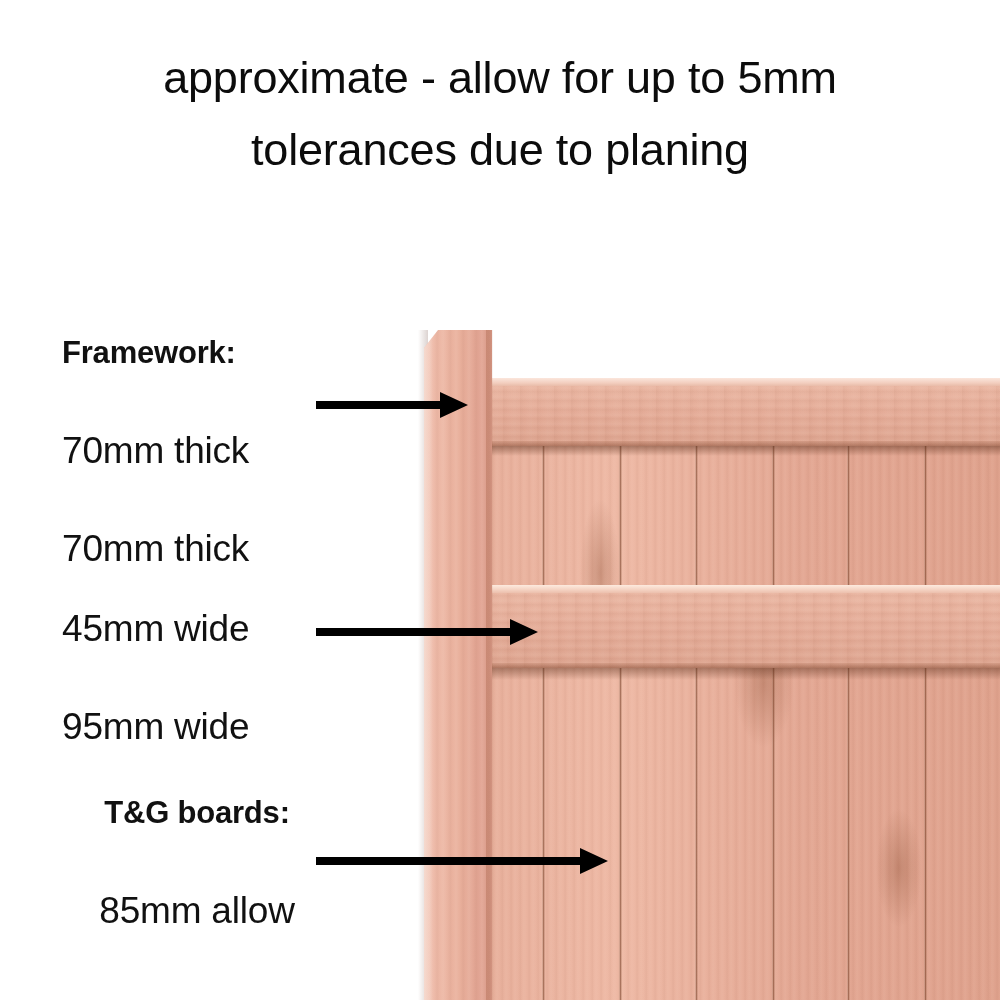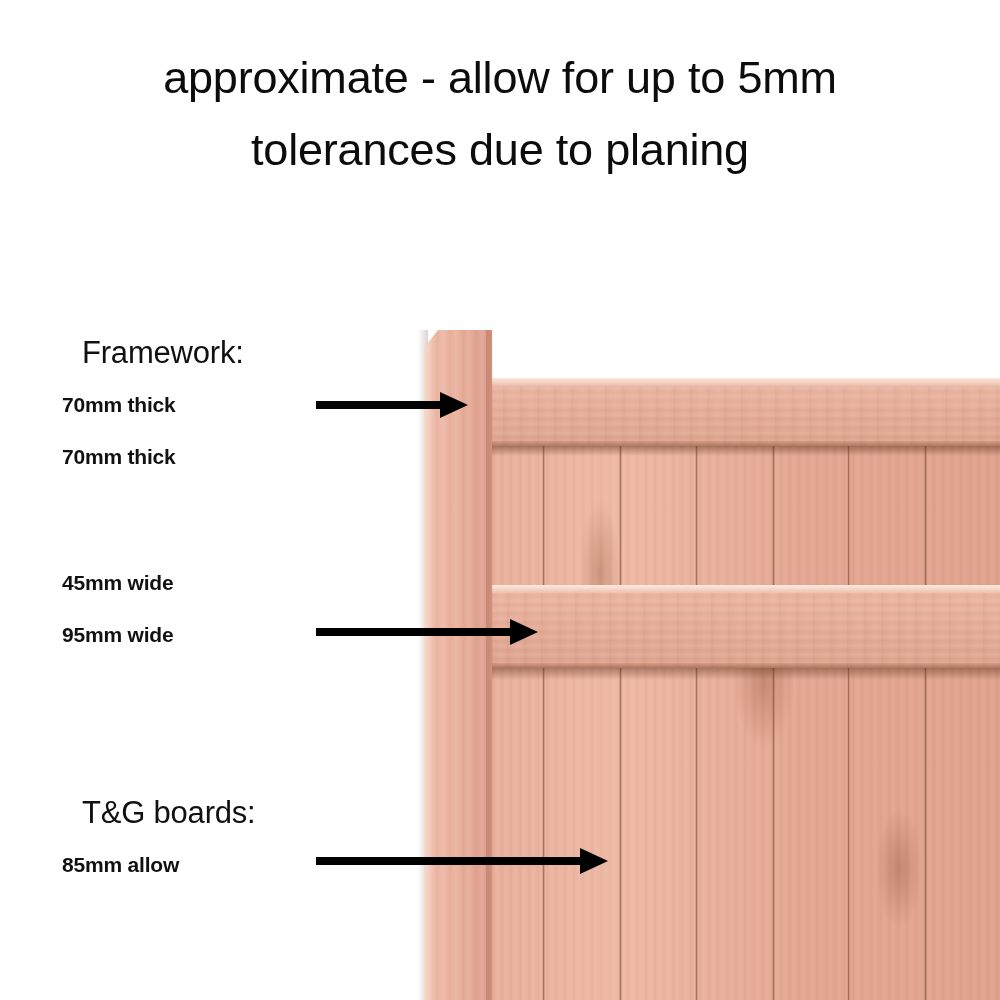--- a/index.html
+++ b/index.html
@@ -37,35 +37,35 @@
   
   .spec-block {
     position: absolute;
     left: 62px;
     width: 270px;
     color: #111111;
   }
   .spec-title {
     font-size: 31px;
     line-height: 52px;
+    font-weight: 700;
+    letter-spacing: -0.2px;
+    white-space: nowrap;
+  }
+  .spec-line {
+    font-size: 37px;
+    line-height: 52px;
     font-weight: 400;
     letter-spacing: -0.2px;
     white-space: nowrap;
-    margin-left: 20px;
-  }
-  .spec-line {
-    font-size: 21px;
-    line-height: 52px;
-    font-weight: 700;
-    letter-spacing: -0.2px;
-    white-space: nowrap;
+    margin-top: 46px;
   }
   #block-framework { top: 327px; }
   #block-bracing   { top: 557px; }
-  #block-tg        { top: 787px; }
+  #block-tg        { top: 787px; text-align: center; }
 
   
   .arrow { position: absolute; height: 34px; }
   .arrow svg { display: block; overflow: visible; }
   #arrow-framework { left: 316px; top: 388px; width: 152px; }
   #arrow-bracing   { left: 316px; top: 615px; width: 222px; }
   #arrow-tg        { left: 316px; top: 844px; width: 292px; }
 
   
   #gate {

